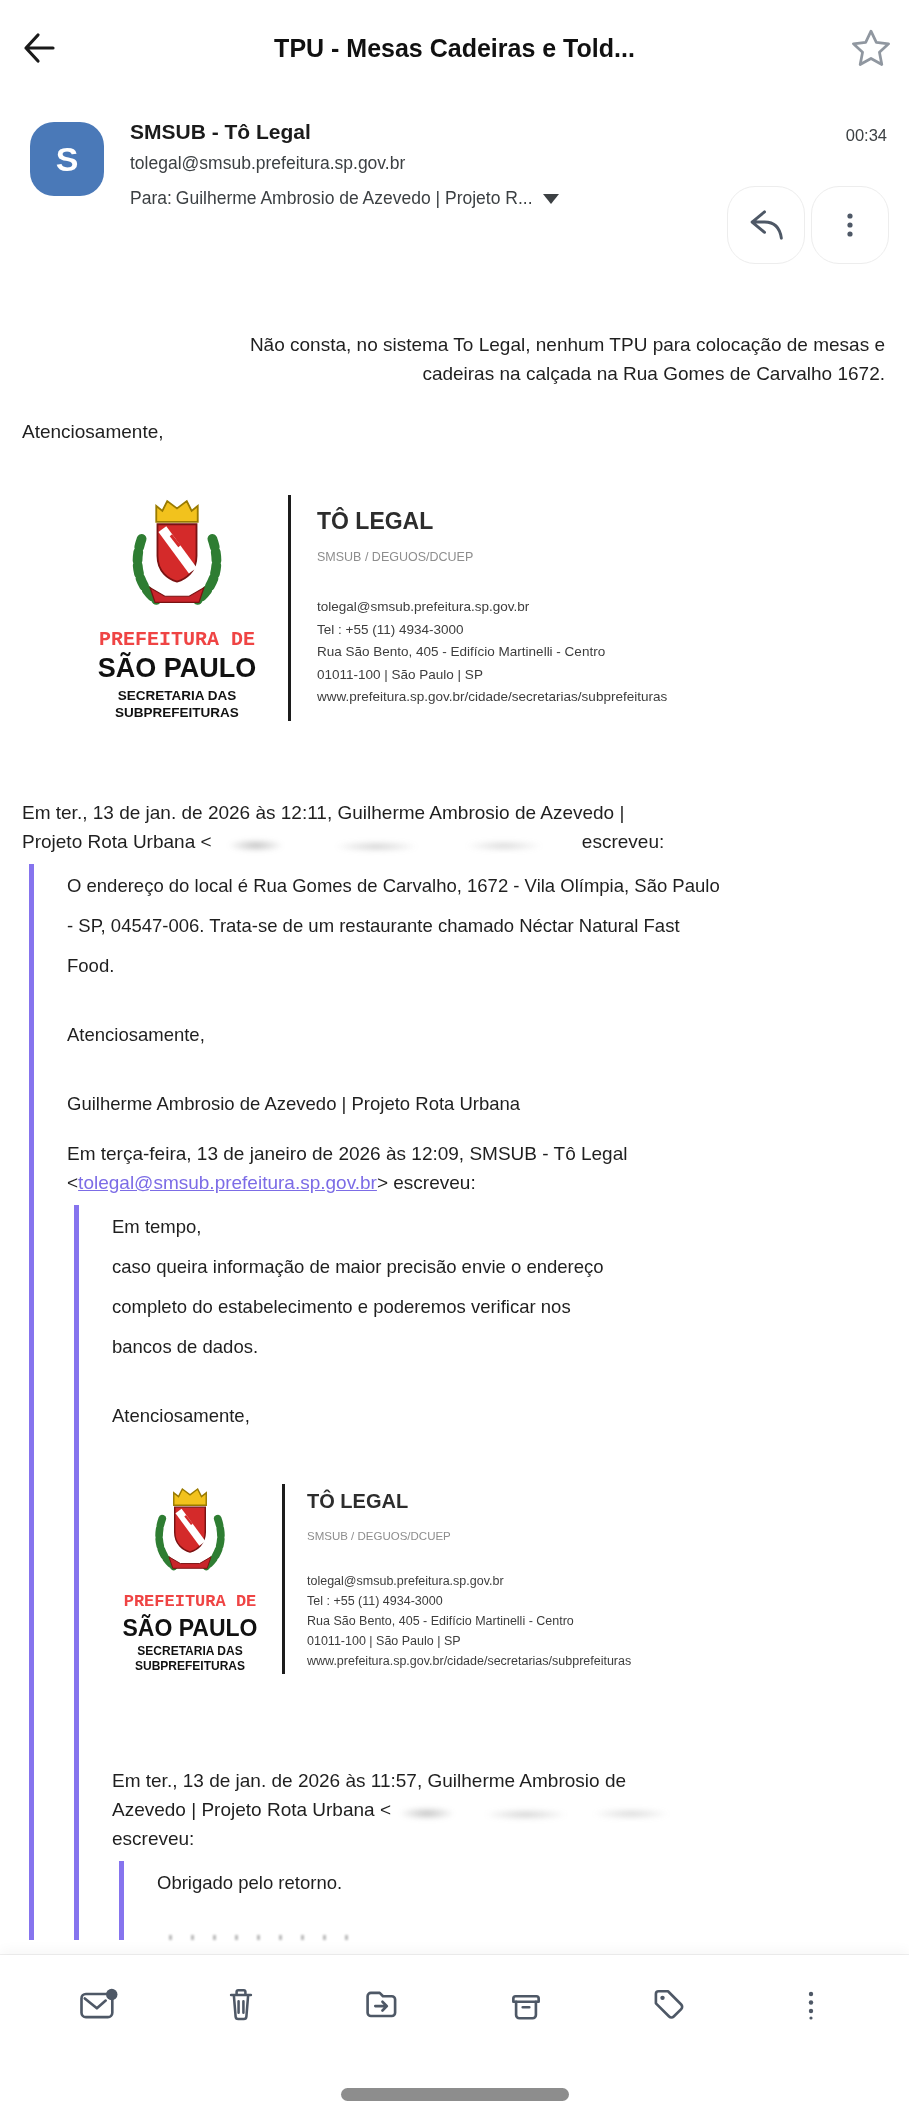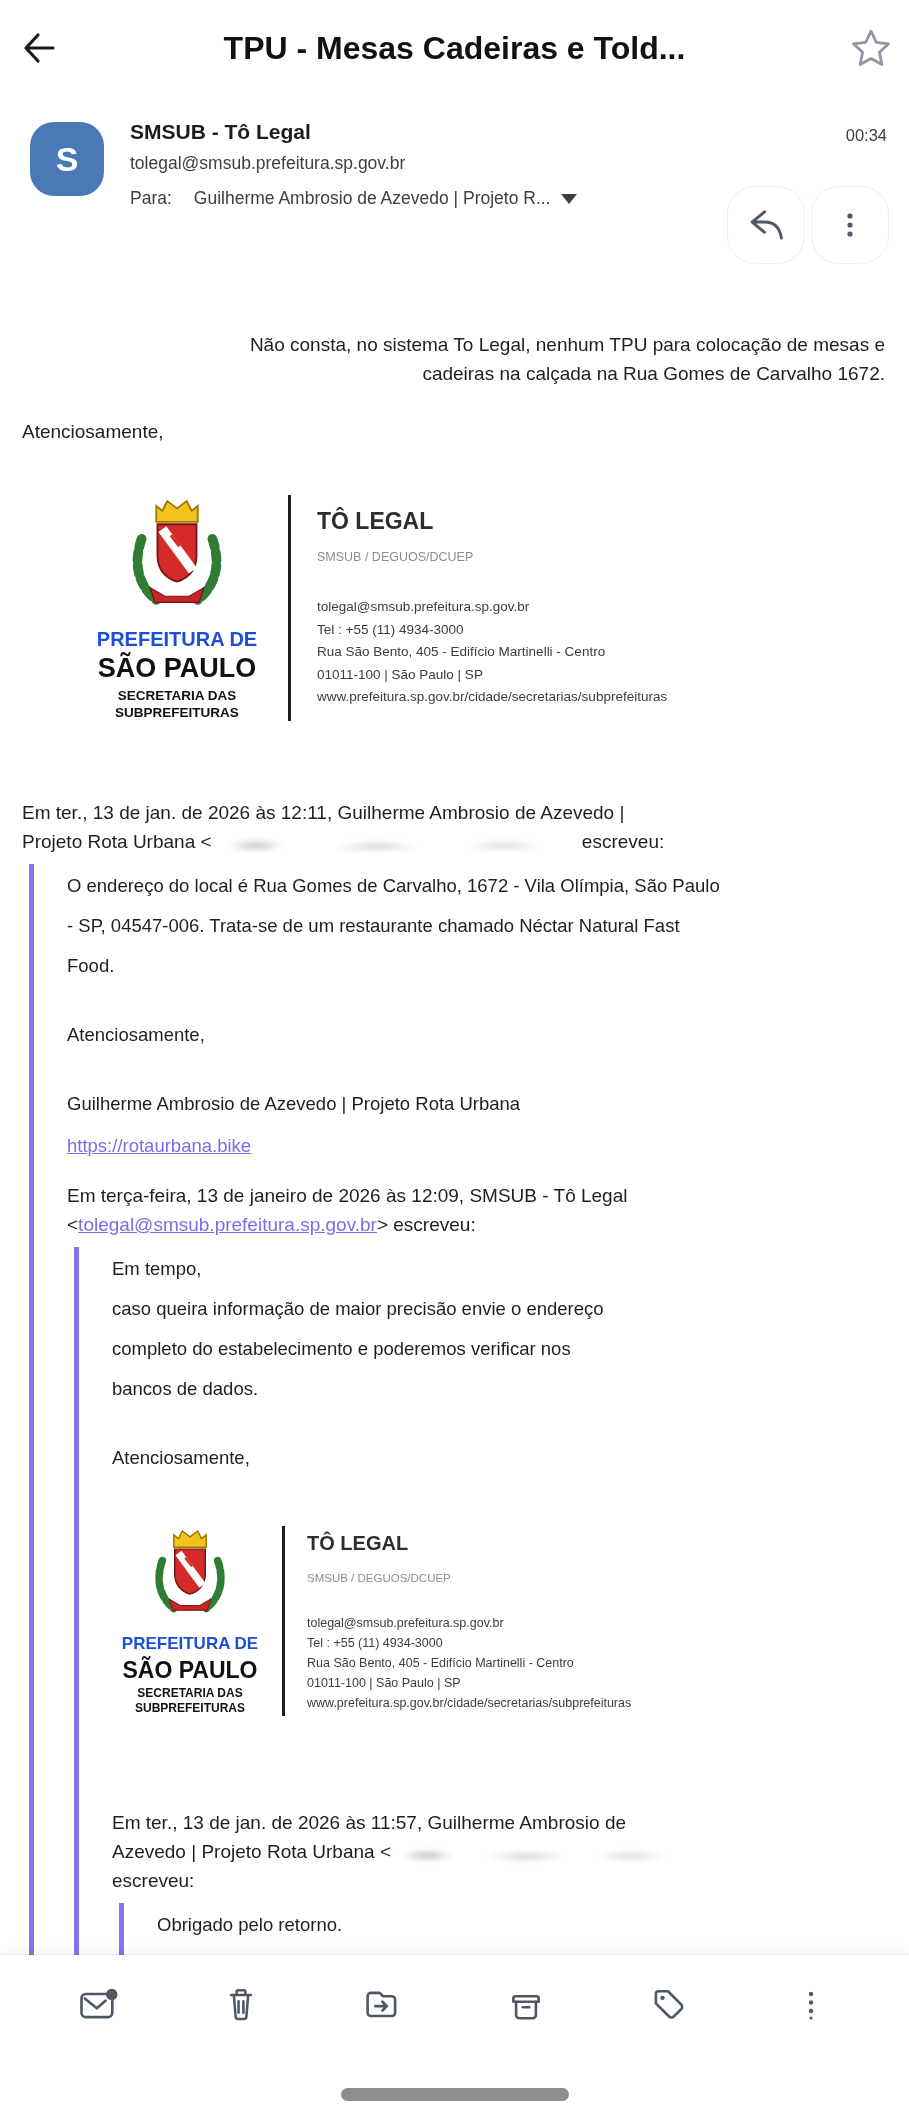--- a/index.html
+++ b/index.html
@@ -6,21 +6,21 @@
   body{
     width:909px;height:2123px;position:relative;overflow:hidden;
     background:#ffffff;color:#202124;
     font-family:"Liberation Sans",sans-serif;
   }
   
   .appbar{position:absolute;top:0;left:0;width:909px;height:96px;background:#fff;
     display:flex;align-items:center;z-index:5;}
   .appbar .iconbtn{width:64px;height:64px;display:flex;align-items:center;justify-content:center;
     background:none;border:none;flex:0 0 auto;margin:0 6px;}
-  .appbar-title{flex:1;text-align:center;font-size:32px;font-weight:600;color:#111;
+  .appbar-title{flex:1;text-align:center;font-size:25px;font-weight:600;color:#111;
     white-space:nowrap;overflow:hidden;}
   .sheet-edge{position:absolute;top:96px;left:0;right:0;height:1px;background:#ececec;}
   
   .content{position:absolute;top:96px;left:0;width:909px;height:1859px;overflow:hidden;background:#fff;}
   
   .sender-row{position:relative;margin-top:22px;height:150px;}
   .avatar{position:absolute;left:30px;top:4px;width:74px;height:74px;border-radius:24px;
     background:#4a79b8;color:#fff;font-size:34px;font-weight:600;
     display:flex;align-items:center;justify-content:center;}
   .sender-main{margin-left:130px;padding-top:2px;}
@@ -39,21 +39,21 @@
   .pre{white-space:pre-line;}
   .para1{margin:62px 0 0 0;text-align:right;}
   .closing{margin:29px 0 0 0;}
   
   .sig{display:flex;align-items:center;}
   .sig--lg{margin:49px 0 0 70px;}
   .sig--sm{margin:48px 0 0 8px;}
   .sig-left{display:flex;flex-direction:column;align-items:center;flex:0 0 auto;}
   .sig--lg .sig-left{width:170px;}
   .sig--sm .sig-left{width:140px;}
-  .org1{font-weight:800;color:#1d4ed8;}
+  .org1{font-weight:800;color:#ef4444;font-family:Liberation Mono, monospace;}
   .org2{font-weight:800;color:#111;}
   .org3{font-weight:700;color:#111;}
   .sig--lg .org1{font-size:20px;margin-top:8px;}
   .sig--lg .org2{font-size:27px;line-height:28px;}
   .sig--lg .org3{font-size:13.5px;line-height:17px;margin-top:5px;text-align:center;}
   .sig--sm .org1{font-size:17px;margin-top:7px;}
   .sig--sm .org2{font-size:23px;line-height:24px;}
   .sig--sm .org3{font-size:12px;line-height:15px;margin-top:4px;text-align:center;}
   .sig-divider{width:3px;background:#1c1c1c;align-self:stretch;flex:0 0 auto;}
   .sig--lg .sig-divider{margin:0 26px;}
@@ -120,21 +120,21 @@
 
 <div class="content">
 
   <div class="sender-row">
     <div class="avatar">S</div>
     <div class="sender-main">
       <div class="sender-name">SMSUB - Tô Legal</div>
       <div class="sender-email">tolegal@smsub.prefeitura.sp.gov.br</div>
       <div class="to-row">
         <span>Para:</span>
-        <span style="margin-left:22px;">Guilherme Ambrosio de Azevedo | Projeto R...</span>
+        <span style="margin-left:4px;">Guilherme Ambrosio de Azevedo | Projeto R...</span>
         <span class="to-caret"></span>
       </div>
     </div>
     <div class="msg-time">00:34</div>
     <button class="round-btn reply">
       <span>
         <svg width="38" height="38" viewBox="0 0 26 26">
             <path d="M12 4 L3.5 11 L12 18 M3.5 11 H12 C19 11 22.5 15 23.5 22" fill="none" stroke="#4e5866" stroke-width="2" stroke-linecap="round" stroke-linejoin="round"></path>
           </svg>
       </span>
@@ -192,21 +192,20 @@
       <span class="pre">Em ter., 13 de jan. de 2026 às 12:11, Guilherme Ambrosio de Azevedo |
 Projeto Rota Urbana &lt;</span><span class="smudge w1"></span><span> escreveu:</span>
     </div>
 
     <blockquote class="q">
       <p class="pre">O endereço do local é Rua Gomes de Carvalho, 1672 - Vila Olímpia, São Paulo
 - SP, 04547-006. Trata-se de um restaurante chamado Néctar Natural Fast
 Food.</p>
       <p class="closing">Atenciosamente,</p>
       <p class="signoff">Guilherme Ambrosio de Azevedo | Projeto Rota Urbana</p>
-      <p style="margin-top:2px;"><a class="plink" href="#">https://rotaurbana.bike</a></p>
 
       <div class="attr-inner">
         <span class="pre">Em terça-feira, 13 de janeiro de 2026 às 12:09, SMSUB - Tô Legal
 &lt;</span><a class="plink" href="#">tolegal@smsub.prefeitura.sp.gov.br</a><span>&gt; escreveu:</span>
       </div>
 
       <blockquote class="q">
         <p class="pre">Em tempo,
 caso queira informação de maior precisão envie o endereço
 completo do estabelecimento e poderemos verificar nos

